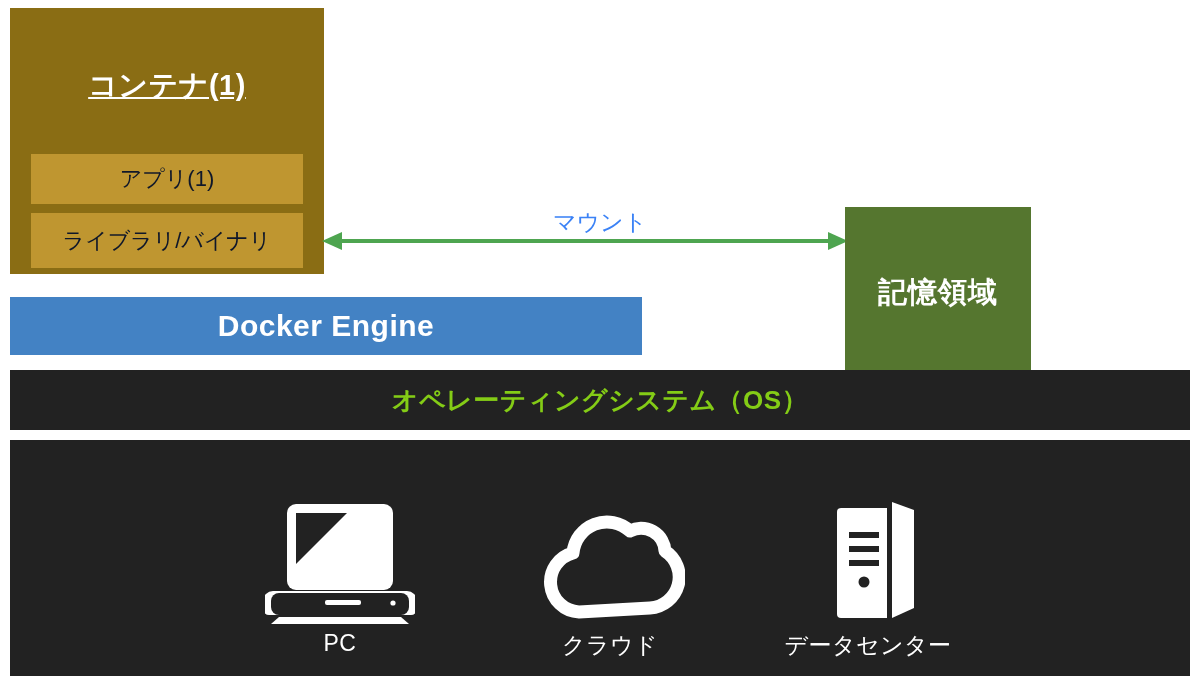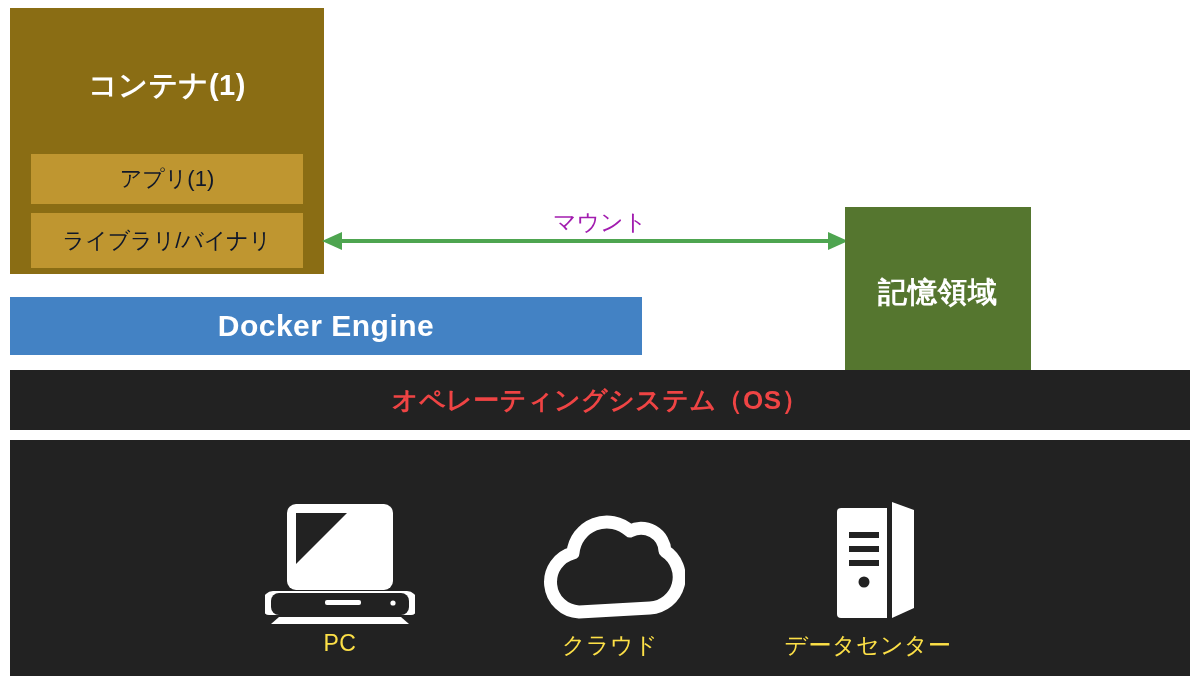--- a/index.html
+++ b/index.html
@@ -36,20 +36,21 @@
   .container-title {
     position: absolute;
     left: 0;
     top: 58px;
     width: 314px;
     text-align: center;
     color: #ffffff;
     font-size: 29px;
     font-weight: bold;
     letter-spacing: 0.5px;
+    text-decoration: underline;
   }
   .inner-box {
     position: absolute;
     left: 21px;
     width: 272px;
     background: #bf9630;
     color: #0f172a;
     display: flex;
     align-items: center;
     justify-content: center;
@@ -66,21 +67,21 @@
     font-size: 22px;
   }
 
   
   .mount-label {
     position: absolute;
     left: 480px;
     top: 207px;
     width: 240px;
     text-align: center;
-    color: #a21caf;
+    color: #3b82f6;
     font-size: 23px;
   }
   .arrow-wrap {
     position: absolute;
     left: 320px;
     top: 228px;
     width: 530px;
     height: 26px;
   }
   .arrow-wrap svg { display: block; }
@@ -124,21 +125,21 @@
   .os-box {
     position: absolute;
     left: 10px;
     top: 370px;
     width: 1180px;
     height: 60px;
     background: #222222;
     display: flex;
     align-items: center;
     justify-content: center;
-    color: #ef4444;
+    color: #84cc16;
     font-size: 26px;
     font-weight: bold;
     letter-spacing: 0.5px;
   }
 
   
   .infra-box {
     position: absolute;
     left: 10px;
     top: 440px;
@@ -164,21 +165,21 @@
     text-align: center;
   }
   .infra-item .glyph {
     height: 142px;
     display: flex;
     align-items: flex-end;
     justify-content: center;
   }
   .infra-item .caption {
     margin-top: 6px;
-    color: #fde047;
+    color: #ffffff;
     font-size: 23px;
     letter-spacing: 0.5px;
   }
   .item-pc    { left: 220px; }
   .item-cloud { left: 490px; }
   .item-dc    { left: 748px; }
 </style>
 </head>
 <body>
 

